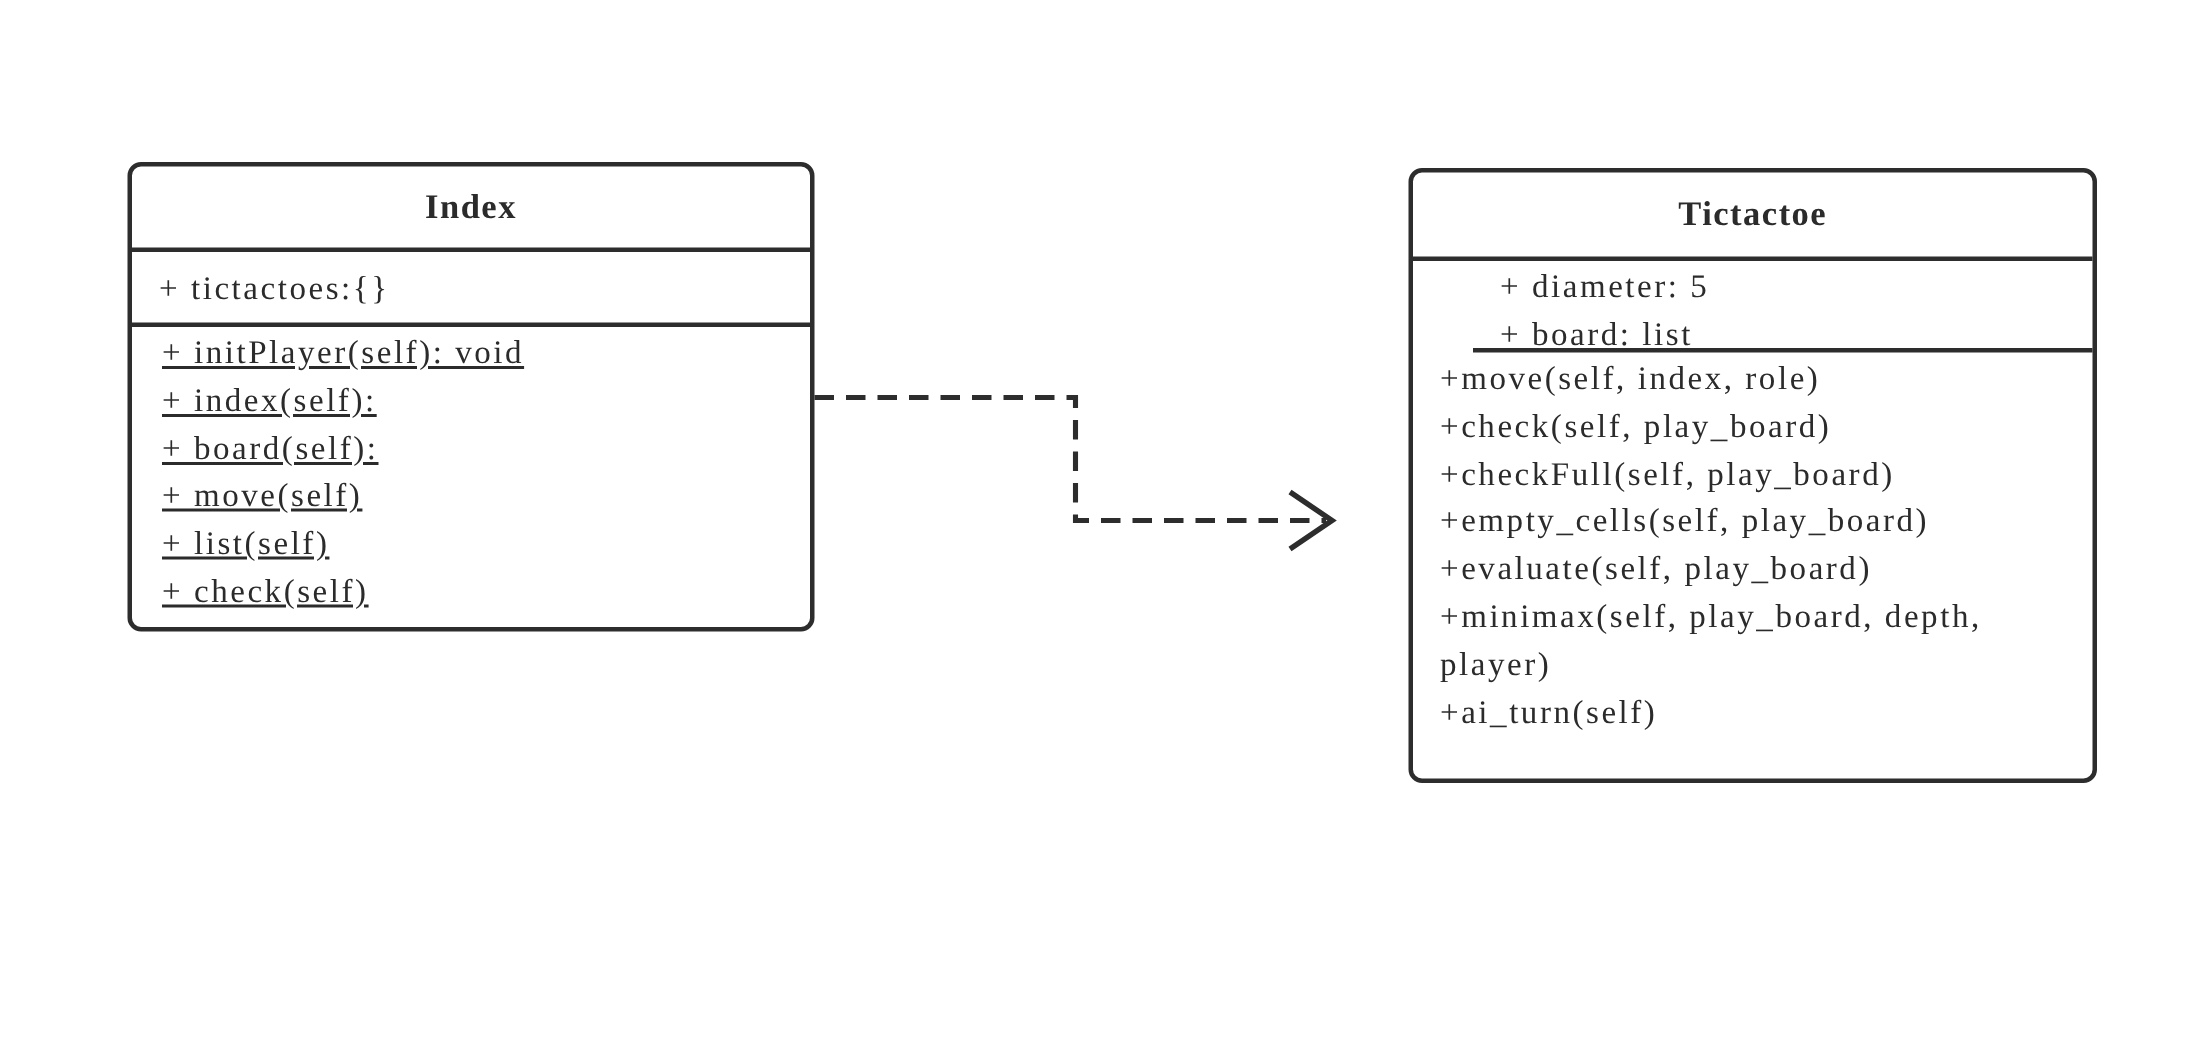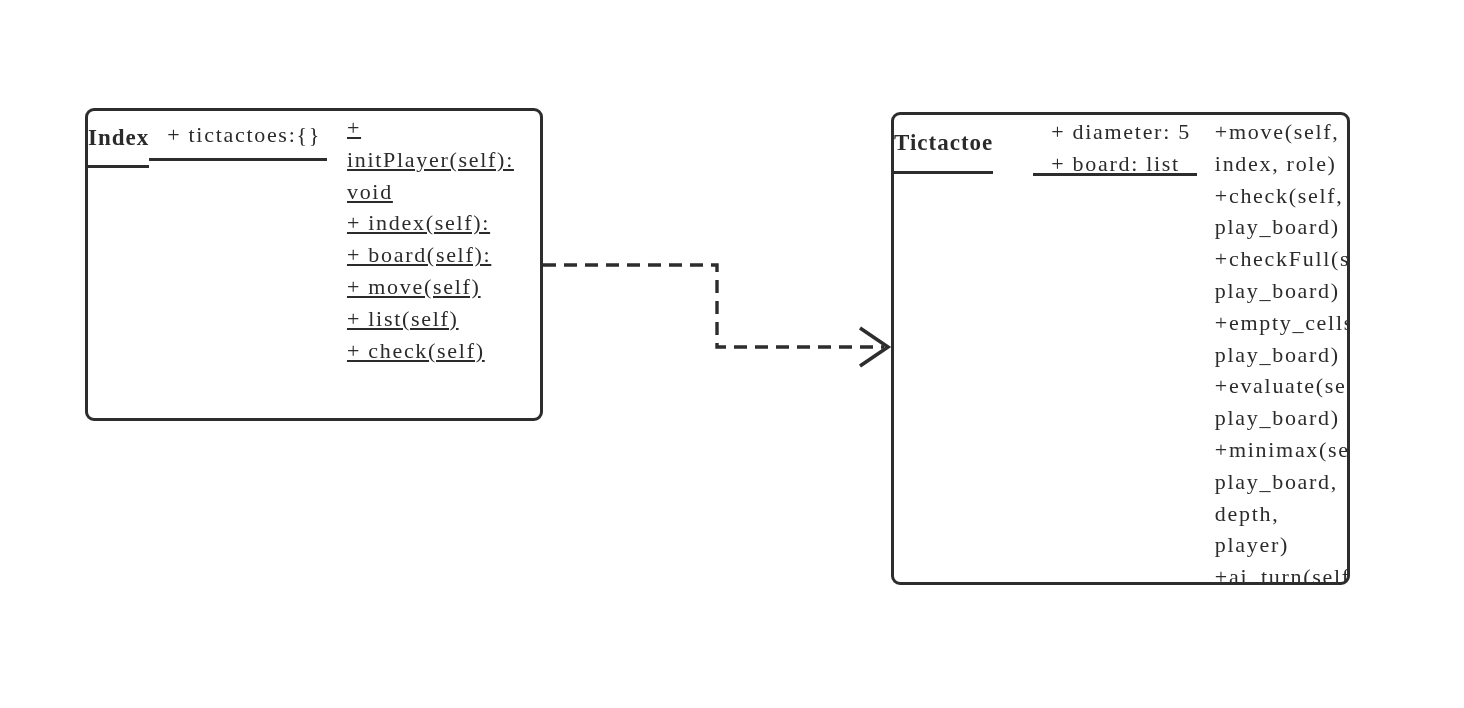--- a/index.html
+++ b/index.html
@@ -17,21 +17,21 @@
     font-family:"Liberation Serif","DejaVu Serif",serif;
     color:var(--text);
   }
   .uml-class{
     position:absolute;
     box-sizing:border-box;
     border:3px solid var(--stroke);
     border-radius:9px;
     background:var(--bg);
     display:flex;
-    flex-direction:row;
+    flex-direction:column;
     justify-content:space-between;
   }
   .uml-class .title{
     display:flex;
     align-items:center;
     justify-content:center;
     font-weight:bold;
     font-size:23px;
     letter-spacing:1px;
     border-bottom:3px solid var(--stroke);
@@ -55,21 +55,21 @@
     line-height:31.8px;
     overflow:hidden;
   }
   .line{white-space:normal;}
   
   .class-index{left:85px;top:108px;width:458px;height:313px;}
   .class-index .title{height:57px;}
   .class-index .attrs{height:50px;display:flex;align-items:center;}
   .class-index .methods{padding-left:20px;text-decoration:underline;}
   
-  .class-tictactoe{left:891px;top:112px;width:459px;height:473px;}
+  .class-tictactoe{left:939px;top:112px;width:459px;height:410px;}
   .class-tictactoe .title{height:59px;}
   .class-tictactoe .attrs{height:61px;padding-top:1px;margin-left:40px;}
   .connector{
     position:absolute;
     left:0;top:0;
     width:1464px;height:708px;
     pointer-events:none;
     color:var(--stroke);
   }
 </style>

